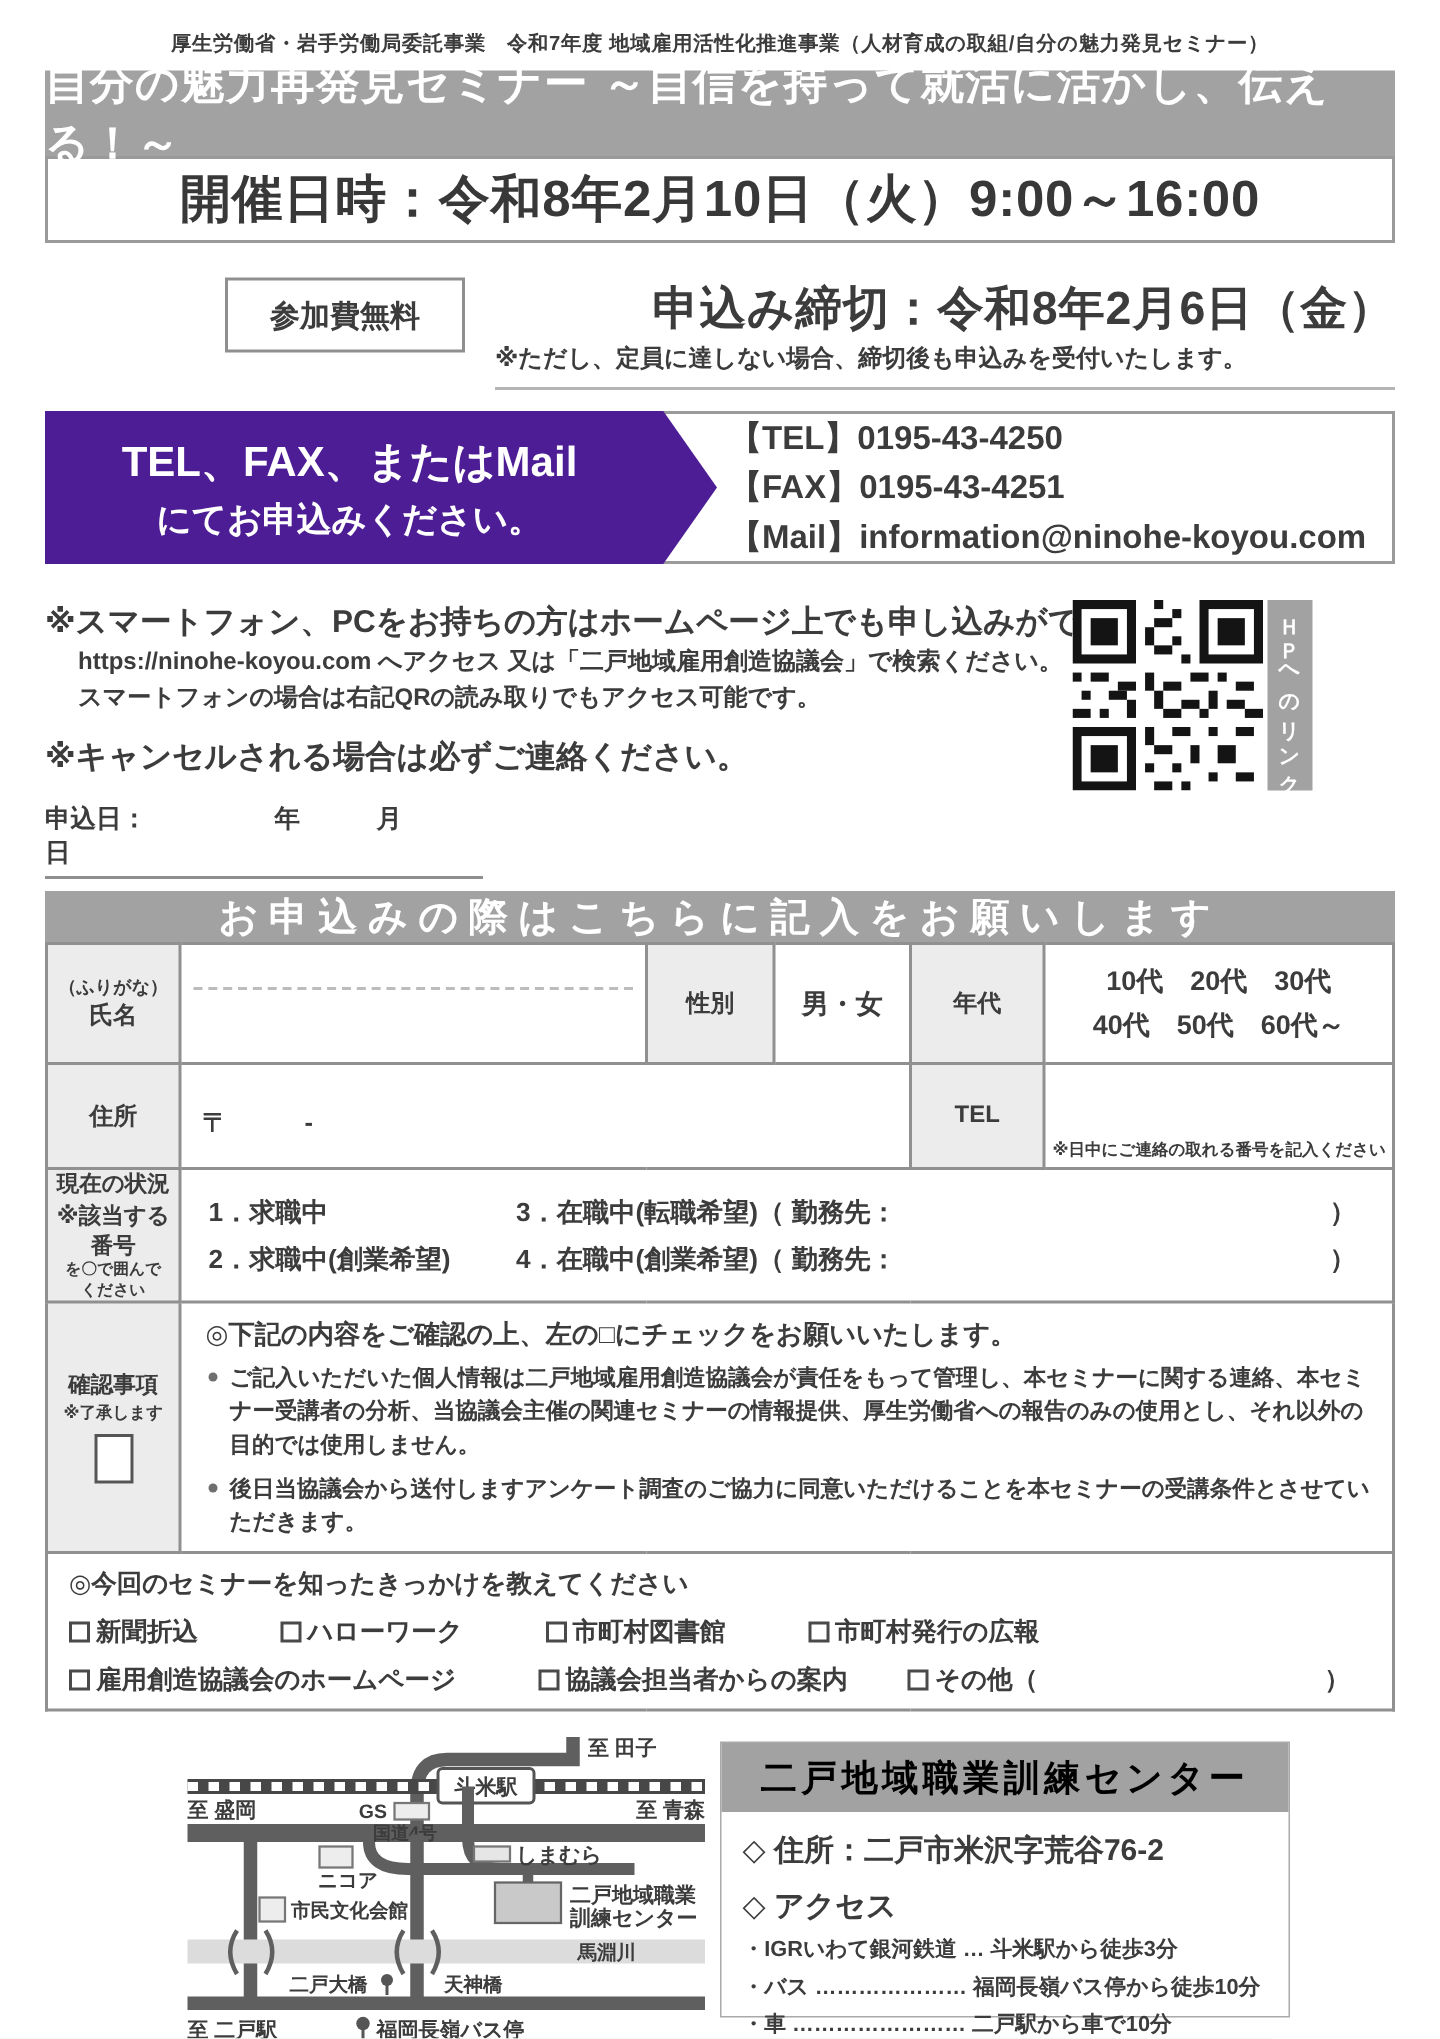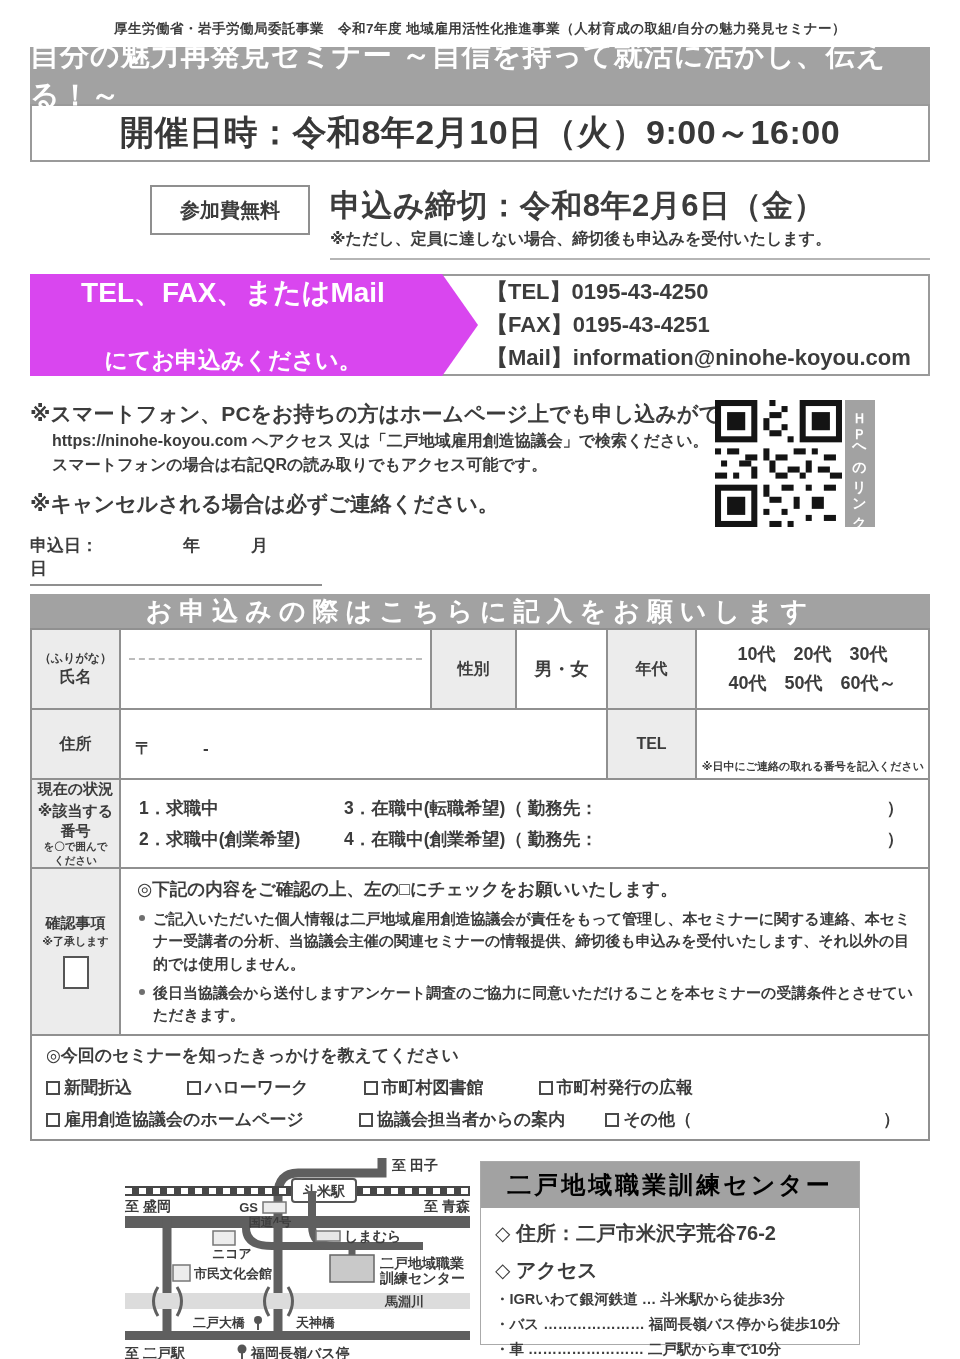--- a/index.html
+++ b/index.html
@@ -17,33 +17,33 @@
                   font-size:29px; letter-spacing:1px; }
   .date-banner { height:58px; background:#fff; border:2px solid #9a9a9a;
                  display:flex; align-items:center; justify-content:center;
                  font-size:34px; color:#383838; letter-spacing:.5px; }
 
   
   .fee-row { margin-top:23px; display:flex; align-items:flex-start; }
   .fee-badge { width:160px; height:50px; border:2px solid #8f8f8f; margin-left:120px;
                display:flex; align-items:center; justify-content:center; font-size:20px; }
   .deadline-block { margin-left:20px; flex:1; border-bottom:2px solid #b5b5b5; padding-bottom:8px; }
-  .deadline-main { font-size:31px; letter-spacing:.5px; }
+  .deadline-main { font-size:31px; letter-spacing:.5px;text-align:right; }
   .deadline-note { font-size:16px; margin-top:2px; }
 
   
   .contact-row { position:relative; height:102px; margin-top:14px; }
   .contact-box { position:absolute; left:394px; right:0; top:0; bottom:0;
                  border:2px solid #9a9a9a; display:flex; flex-direction:column;
                  justify-content:center; padding-left:60px; gap:3px; }
   .contact-line { font-size:22px; white-space:nowrap; }
   .contact-arrow { position:absolute; left:0; top:0; width:448px; height:100%;
-                   background:#d946ef; color:#fff; z-index:2;
+                   background:#4c1d95; color:#fff; z-index:2;
                    clip-path:polygon(0 0,92% 0,100% 50%,92% 100%,0 100%);
-                   display:flex; flex-direction:column; justify-content:space-between; align-items:center;
+                   display:flex; flex-direction:column; justify-content:center; align-items:center;
                    padding-right:42px; }
   .arrow-l1 { font-size:28px; }
   .arrow-l2 { font-size:23px; margin-top:4px; }
 
   
   .notes-row { position:relative; margin-top:24px; min-height:132px; }
   .note-big { font-size:21px; }
   .note-sub { font-size:16px; margin-left:22px; margin-top:3px; font-weight:bold; }
   .note-big2 { font-size:21px; margin-top:14px; }
   .apply-date { margin-top:16px; width:292px; font-size:17px;
@@ -270,21 +270,21 @@
       <tr class="r-conf">
         <td class="lbl">
           <div class="conf-lbl">確認事項</div>
           <div class="conf-note">※了承します</div>
           <div class="conf-check"></div>
         </td>
         <td colspan="5" class="conf-body">
           <div class="conf-head">◎下記の内容をご確認の上、左の□にチェックをお願いいたします。</div>
           <div class="conf-item">
             <span class="bullet"></span>
-            <span>ご記入いただいた個人情報は二戸地域雇用創造協議会が責任をもって管理し、本セミナーに関する連絡、本セミナー受講者の分析、当協議会主催の関連セミナーの情報提供、締切後も申込みを受付いたします、それ以外の目的では使用しません。</span>
+            <span>ご記入いただいた個人情報は二戸地域雇用創造協議会が責任をもって管理し、本セミナーに関する連絡、本セミナー受講者の分析、当協議会主催の関連セミナーの情報提供、厚生労働省への報告のみの使用とし、それ以外の目的では使用しません。</span>
           </div>
           <div class="conf-item">
             <span class="bullet"></span>
             <span>後日当協議会から送付しますアンケート調査のご協力に同意いただけることを本セミナーの受講条件とさせていただきます。</span>
           </div>
         </td>
       </tr>
       <tr class="r-src">
         <td colspan="6" class="src-body">
           <div class="src-head">◎今回のセミナーを知ったきっかけを教えてください</div>

